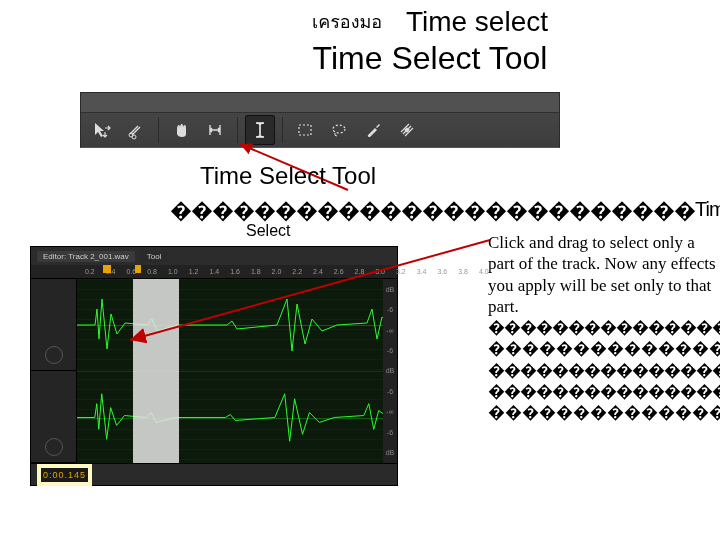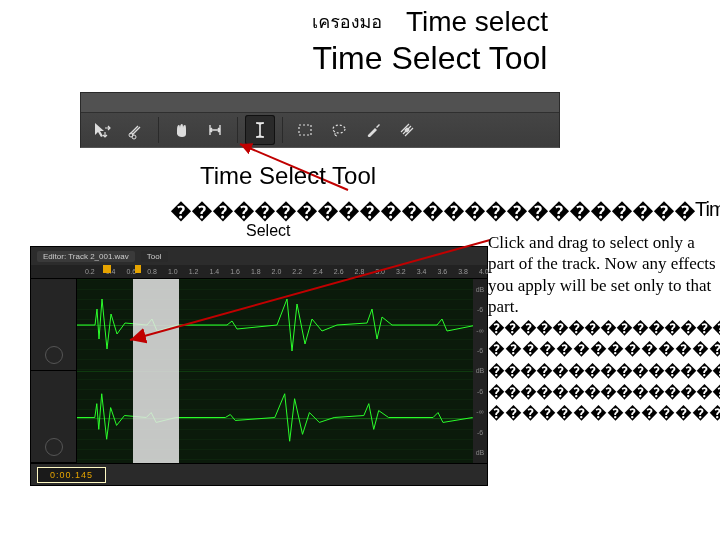--- a/index.html
+++ b/index.html
@@ -17,39 +17,39 @@
   .tb-sel { background: #2a2a2a; box-shadow: inset 0 0 0 1px #111; }
   .tb-sep { width: 1px; height: 26px; background: #2a2a2a; margin: 0 3px; }
   svg { display: block; }
   .subhead { position: absolute; left: 200px; top: 162px; font-size: 24px; color: #000; }
   .boxes-line { position: absolute; left: 170px; top: 194px; font-size: 22px; letter-spacing: -1px; }
   .boxes-line .mid { font-size: 20px; position: relative; top: -2px; }
   .select-word { position: absolute; left: 246px; top: 222px; font-size: 16px; }
   .desc { position: absolute; left: 488px; top: 232px; width: 232px; font-size: 17px; line-height: 1.25; color: #000; font-family: Liberation Serif, serif; }
   .desc .sq { font-size: 17px; letter-spacing: -1px; display: block; }
   .desc .sq2 { display: block; }
-  .wave-wrap { position: absolute; left: 30px; top: 246px; width: 458px; height: 240px; background: #7dd3fc; border: 1px solid #000; }
+  .wave-wrap { position: absolute; left: 30px; top: 246px; width: 368px; height: 240px; background: #7dd3fc; border: 1px solid #000; }
   .wave-header { height: 18px; background: #2c2c2c; display: flex; align-items: center; gap: 6px; padding: 0 6px; font-size: 8px; color: #aaa; }
   .wave-tab { background: #3a3a3a; padding: 1px 6px; border-radius: 2px; color: #ccc; }
   .wave-ruler { height: 14px; background: #222; border-bottom: 1px solid #000; display: flex; align-items: center; font-size: 7px; color: #999; gap: 11px; padding-left: 54px; position: relative; }
   .wave-marker { position: absolute; left: 72px; top: 0; width: 8px; height: 8px; background: #e6a400; }
   .wave-marker2 { position: absolute; left: 104px; top: 0; width: 6px; height: 8px; background: #e6a400; }
   .wave-body { position: relative; height: 184px; display: flex; }
   .wave-left { width: 46px; background: #252525; border-right: 1px solid #000; display: flex; flex-direction: column; }
   .wave-left-half { flex: 1; border-bottom: 1px solid #000; position: relative; }
   .wave-knob { position: absolute; bottom: 6px; left: 14px; width: 18px; height: 18px; border: 1px solid #555; border-radius: 50%; }
   .wave-area { flex: 1; background: #0b1a0b; position: relative; overflow: hidden; }
   .wave-grid { position: absolute; inset: 0; background-image: linear-gradient(#0f2a0f 1px, transparent 1px); background-size: 100% 10px; opacity: .6; }
   .wave-half { position: absolute; left: 0; right: 0; height: 50%; }
   .wave-half.bot { top: 50%; border-top: 1px solid #0f3a0f; }
   .wave-center { position: absolute; left: 0; right: 0; top: 50%; height: 1px; background: #135a13; }
   .selection { position: absolute; left: 56px; top: 0; bottom: 0; width: 46px; background: rgba(230,230,230,.85); }
   .wave-right { position: absolute; right: 0; top: 0; bottom: 0; width: 14px; background: #222; display: flex; flex-direction: column; align-items: center; justify-content: space-around; color: #888; font-size: 7px; }
   .wave-footer { height: 22px; background: #2a2a2a; display: flex; align-items: center; padding: 0 6px; font-size: 9px; color: #e6a400; border-top: 1px solid #000; }
-  .wave-footer .time { background: #1a1a1a; padding: 2px 12px; border: 1px solid #fef9c3; letter-spacing: 1px; text-align: center; }
+  .wave-footer .time { background: #1a1a1a; padding: 2px 2px; border: 4px solid #fef9c3; letter-spacing: 1px; text-align: center; }
   .arrow1 { position: absolute; left: 228px; top: 140px; width: 140px; height: 60px; pointer-events: none; }
   .arrow2 { position: absolute; left: 100px; top: 230px; width: 400px; height: 120px; pointer-events: none; }
   .wf { position: absolute; left: 0; right: 0; }
 </style>
 </head>
 <body>
 <div class="slide">
 
 <div class="title">
   <div class="line1">

